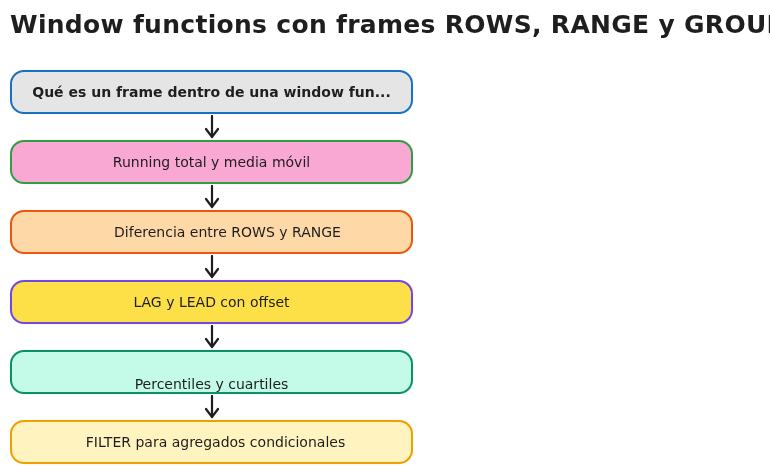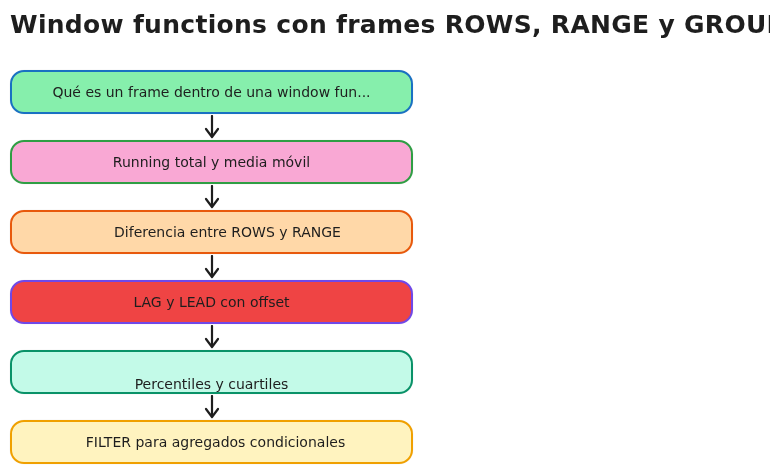--- a/index.html
+++ b/index.html
@@ -62,21 +62,21 @@
 </style>
 </head>
 <body>
 
 <div class="canvas">
 
   <h1 class="title">Window functions con frames ROWS, RANGE y GROUPS</h1>
 
   <div class="flow">
 
-    <div class="step" style="background: #86efac; border-color: rgb(25, 113, 194);">
+    <div class="step" style="background: #e5e5e5; border-color: rgb(25, 113, 194); font-weight: bold;">
       <span>Qué es un frame dentro de una window fun...</span>
     </div>
 
     <div class="arrow">
       <svg width="18" height="24" viewBox="0 0 18 24">
         <line x1="9" y1="1" x2="9" y2="20" stroke="#1e1e1e" stroke-width="2.2" stroke-linecap="round"></line>
         <path d="M3 14 L9 22 L15 14" fill="none" stroke="#1e1e1e" stroke-width="2.2" stroke-linecap="round" stroke-linejoin="round"></path>
       </svg>
     </div>
 
@@ -95,21 +95,21 @@
       <span>Diferencia entre ROWS y RANGE</span>
     </div>
 
     <div class="arrow">
       <svg width="18" height="24" viewBox="0 0 18 24">
         <line x1="9" y1="1" x2="9" y2="20" stroke="#1e1e1e" stroke-width="2.2" stroke-linecap="round"></line>
         <path d="M3 14 L9 22 L15 14" fill="none" stroke="#1e1e1e" stroke-width="2.2" stroke-linecap="round" stroke-linejoin="round"></path>
       </svg>
     </div>
 
-    <div class="step" style="background: #ef4444; border-color: rgb(112, 72, 232);">
+    <div class="step" style="background: #fde047; border-color: rgb(112, 72, 232);">
       <span>LAG y LEAD con offset</span>
     </div>
 
     <div class="arrow">
       <svg width="18" height="24" viewBox="0 0 18 24">
         <line x1="9" y1="1" x2="9" y2="20" stroke="#1e1e1e" stroke-width="2.2" stroke-linecap="round"></line>
         <path d="M3 14 L9 22 L15 14" fill="none" stroke="#1e1e1e" stroke-width="2.2" stroke-linecap="round" stroke-linejoin="round"></path>
       </svg>
     </div>
 

